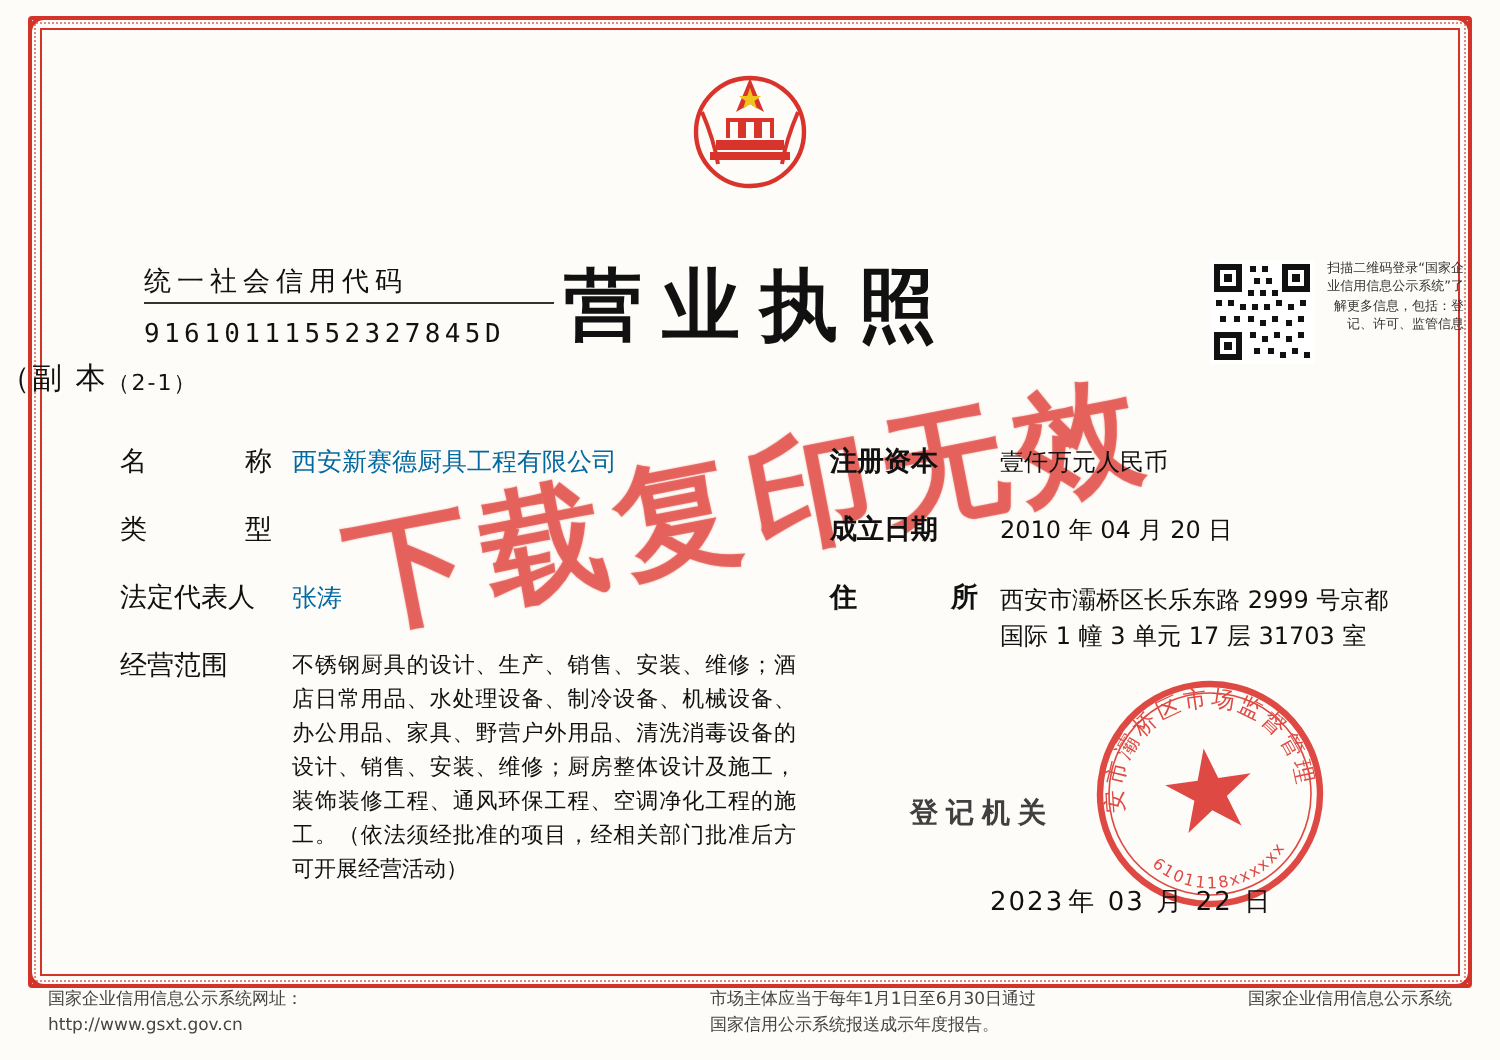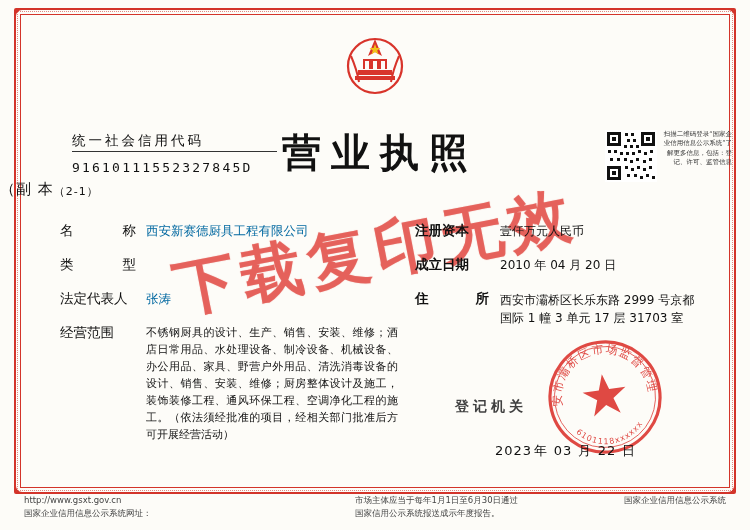--- a/index.html
+++ b/index.html
@@ -302,22 +302,22 @@
       </g>
     </svg>
   </div>
 
   <div class="datebar">
     <span class="num">2023</span><span class="unit">年</span><span class="num">03</span><span class="unit">月</span><span class="num">22</span><span class="unit">日</span>
   </div>
 
   <div class="footer">
     <div class="f-left">
+      <div>国家企业信用信息公示系统网址：</div>
       <div>http://www.gsxt.gov.cn</div>
-      <div>国家企业信用信息公示系统网址：</div>
     </div>
     <div class="f-center">
       <div>市场主体应当于每年1月1日至6月30日通过</div>
       <div>国家信用公示系统报送成示年度报告。</div>
     </div>
     <div class="f-right">国家企业信用信息公示系统</div>
   </div>
 
 </div>
 

